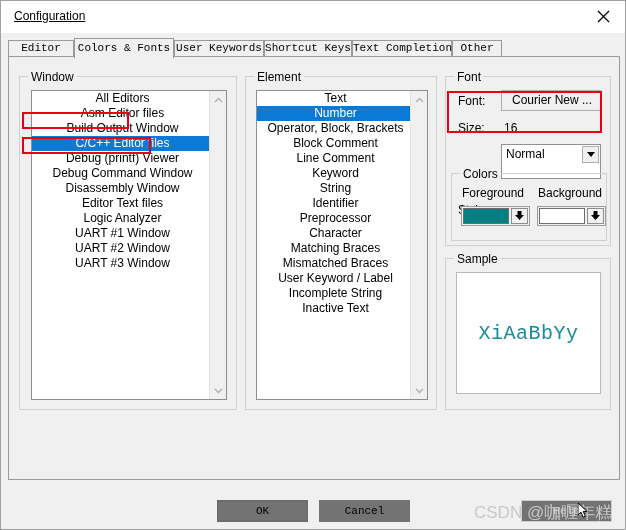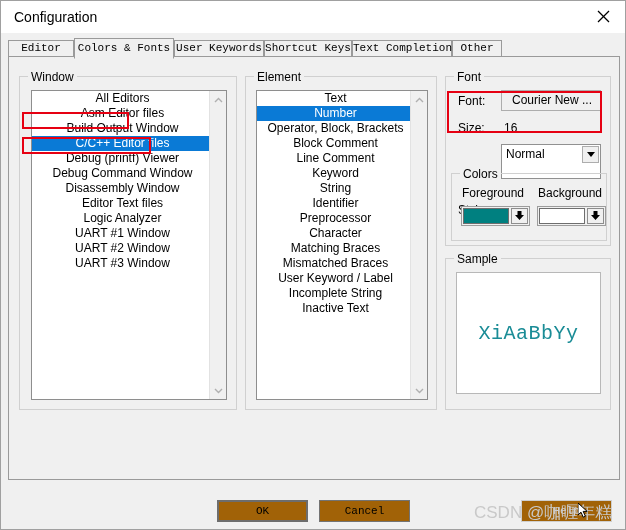--- a/index.html
+++ b/index.html
@@ -22,22 +22,23 @@
   }
 
   
   #titlebar{
     position:absolute;left:0;top:0;width:100%;height:32px;
     background:#ffffff;
     box-sizing:border-box;
   }
   #title-text{
     position:absolute;left:13px;top:8px;
-    font-size:14px;color:#000;
-    font-family:"Liberation Sans", sans-serif;
+    font-size:12px;color:#000;
+    font-family:"Liberation Sans", sans-serif;
+    text-decoration:underline;
   }
   #close-btn{
     position:absolute;right:0px;top:0px;width:44px;height:31px;
     display:flex;align-items:center;justify-content:center;
     cursor:default;
   }
   #close-btn svg{display:block;}
 
   
   #tabstrip{
@@ -197,21 +198,21 @@
   }
   #sample-text{
     font-family:"Liberation Mono","DejaVu Sans Mono",monospace;
     font-size:20px;
     letter-spacing:0.5px;
   }
 
   
   .dlgbtn{
     position:absolute;
-    background:#a16207;
+    background:#737373;
     border:1px solid #737373;
     box-sizing:border-box;
     font-family:"Liberation Mono","DejaVu Sans Mono",monospace;
     font-size:11px;
     color:#000;
     display:flex;align-items:center;justify-content:center;
   }
   .dlgbtn.default{
     border:2px solid #6d6d6d;
   }

